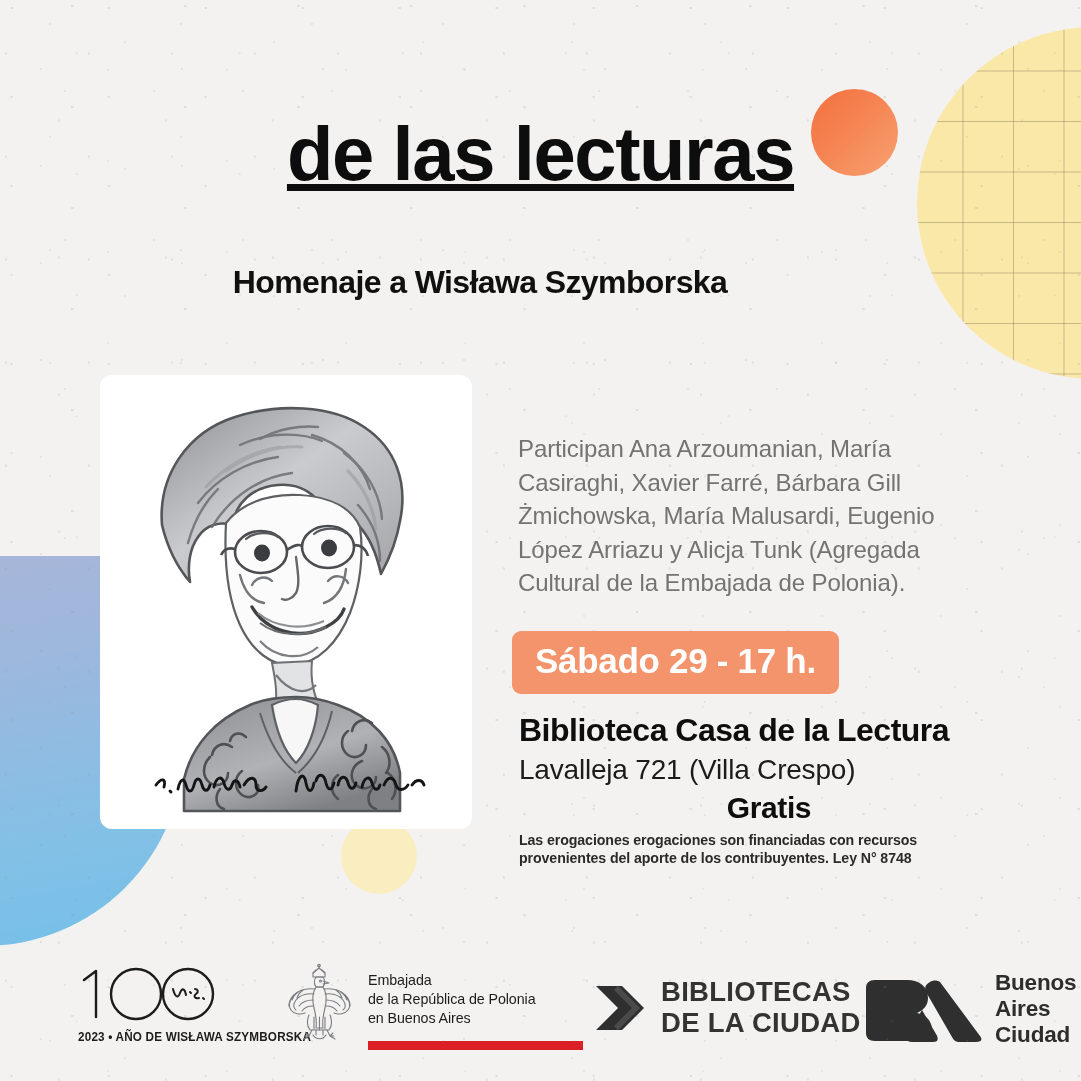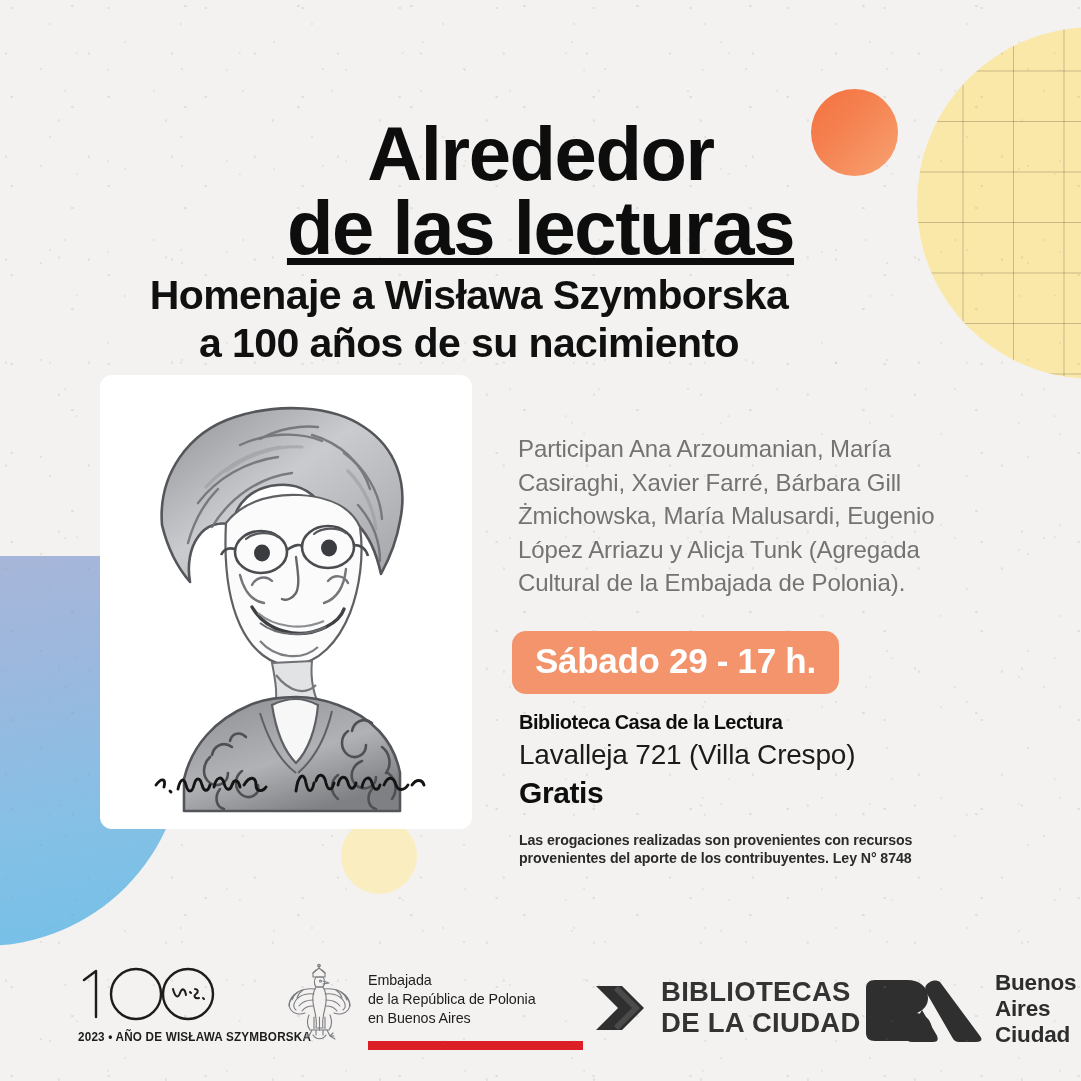--- a/index.html
+++ b/index.html
@@ -94,23 +94,24 @@
   }
   .title .l1{display:block;transform:scaleX(1.0);}
   .title .l2{display:block;text-decoration:underline;}
   .subtitle{
     position:absolute;
     left:0;top:237px;width:938px;
     text-align:center;
     z-index:5;
     color:#101010;
     font-weight:bold;
-    font-size:41px;
+    font-size:32px;
     line-height:1.18;
     letter-spacing:-0.6px;
+    padding-left:11px;
   }
   .subtitle span{display:block;}
 
   
   .portrait-card{
     position:absolute;
     left:100px;top:375px;
     width:372px;height:454px;
     background:#ffffff;
     border-radius:12px;
@@ -133,50 +134,51 @@
   .date-badge{
     position:absolute;
     left:512px;top:631px;
     z-index:5;
     background:#f4946c;
     color:#ffffff;
     font-weight:bold;
     font-size:35px;
     letter-spacing:-0.3px;
     padding:10px 23px 13px 23px;
-    border-radius:14px;
+    border-radius:9px;
     display:inline-block;
   }
   .venue{
     position:absolute;
     left:519px;top:710px;
     z-index:5;
     width:500px;
   }
   .venue .v-name{
     color:#0e0e0e;
     font-weight:bold;
-    font-size:20px;
+    font-size:32px;
     letter-spacing:-0.5px;
     line-height:1.25;
   }
   .venue .v-addr{
     color:#1b1b1b;
     font-size:28px;
     letter-spacing:-0.2px;
     line-height:1.32;
     margin-top:2px;
   }
   .venue .v-free{
     color:#0e0e0e;
     font-weight:bold;
     font-size:30px;
     letter-spacing:-0.4px;
     line-height:1.2;
     margin-top:1px;
+    text-align:center;
   }
   .fineprint{
     position:absolute;
     left:519px;top:831px;
     z-index:5;
     width:430px;
     color:#2a2a2a;
     font-size:14.2px;
     font-weight:bold;
     line-height:1.28;
@@ -250,27 +252,25 @@
   <div class="shape-yellow-grid">
     <div class="grid"></div>
   </div>
   <div class="shape-orange-dot"></div>
   <div class="shape-blue"></div>
   <div class="shape-yellow-dot"></div>
 
   <div class="grain"></div>
 
   <h1 class="title">
-    <span class="l1">Alrededor</span>
     <span class="l2">de las lecturas</span>
   </h1>
 
   <h2 class="subtitle">
     <span>Homenaje a Wisława Szymborska</span>
-    <span>a 100 años de su nacimiento</span>
   </h2>
 
   <div class="portrait-card">
     <svg width="372" height="454" viewBox="0 0 372 454">
       <defs>
         <linearGradient id="hairg" x1="0" y1="0" x2="1" y2="1">
           <stop offset="0%" stop-color="#8f9195"></stop>
           <stop offset="45%" stop-color="#c9cbce"></stop>
           <stop offset="100%" stop-color="#a2a4a8"></stop>
         </linearGradient>
@@ -384,21 +384,21 @@
 
   <div class="date-badge">Sábado 29 - 17 h.</div>
 
   <div class="venue">
     <div class="v-name">Biblioteca Casa de la Lectura</div>
     <div class="v-addr">Lavalleja 721 (Villa Crespo)</div>
     <div class="v-free">Gratis</div>
   </div>
 
   <div class="fineprint">
-    <span>Las erogaciones realizadas son provenientes con recursos</span>
+    <span>Las erogaciones erogaciones son financiadas con recursos</span>
     <span>provenientes del aporte de los contribuyentes. Ley N° 8748</span>
   </div>
 
   <div class="logo logo-100">
     <svg class="mark" width="160" height="62" viewBox="0 0 160 62">
       <path d="M24 56 L24 10 L12 19" fill="none" stroke="#1c1c1c" stroke-width="2.4" stroke-linecap="round" stroke-linejoin="round"></path>
       <circle cx="64" cy="33" r="25" fill="none" stroke="#1c1c1c" stroke-width="2.4"></circle>
       <circle cx="116" cy="33" r="25" fill="none" stroke="#1c1c1c" stroke-width="2.4"></circle>
       <g stroke="#1c1c1c" stroke-width="2" fill="none" stroke-linecap="round">
         <path d="M101 28 C103 36 106 38 108 32 C110 26 113 28 114 34"></path>

